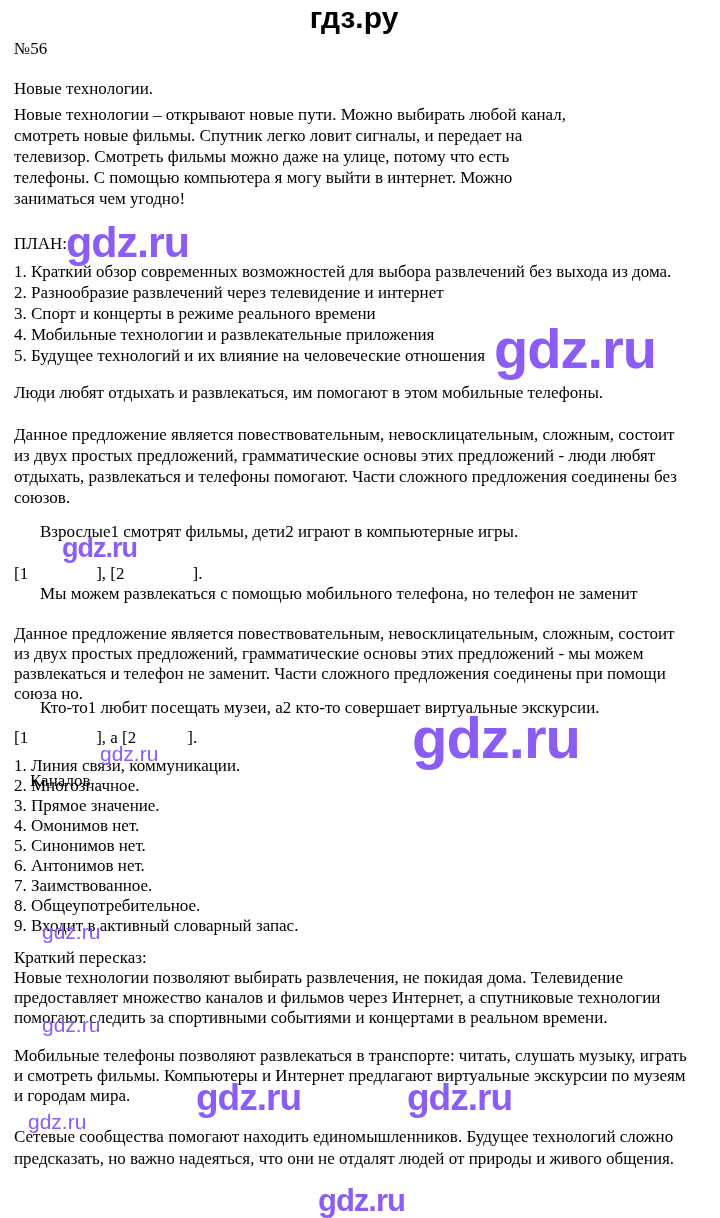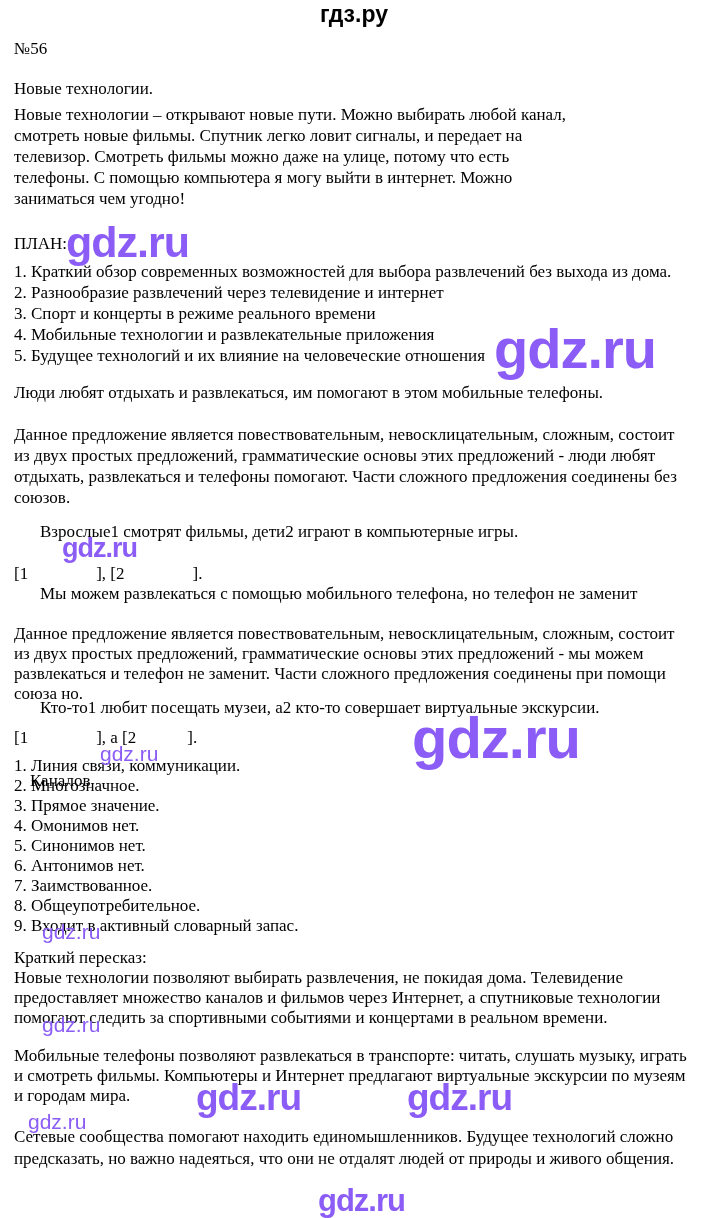--- a/index.html
+++ b/index.html
@@ -7,21 +7,21 @@
     width:720px; height:1218px;
     background:#ffffff; color:#000;
     font-family:"Liberation Serif", serif;
     font-size:17px;
     position:relative; overflow:hidden;
   }
   .page { position:absolute; inset:0; }
   .abs { position:absolute; left:14px; white-space:nowrap; }
   .site-header {
     position:absolute; top:1px; left:0; width:708px; text-align:center;
-    font-family:"Liberation Sans", sans-serif; font-weight:bold; font-size:23px;
+    font-family:"Liberation Sans", sans-serif; font-weight:bold; font-size:30px;
   }
   .task-number { top:39px; }
   .title      { top:79px; }
   .intro      { top:104px; line-height:21px; }
   .plan-label { top:234px; }
   .plan-list  { top:261px; line-height:21px; }
   .sent-lyudi { top:383px; }
   .analysis1  { top:424px; line-height:21px; }
   .example1   { top:522px; left:40px; }
   .scheme1    { top:564px; }

